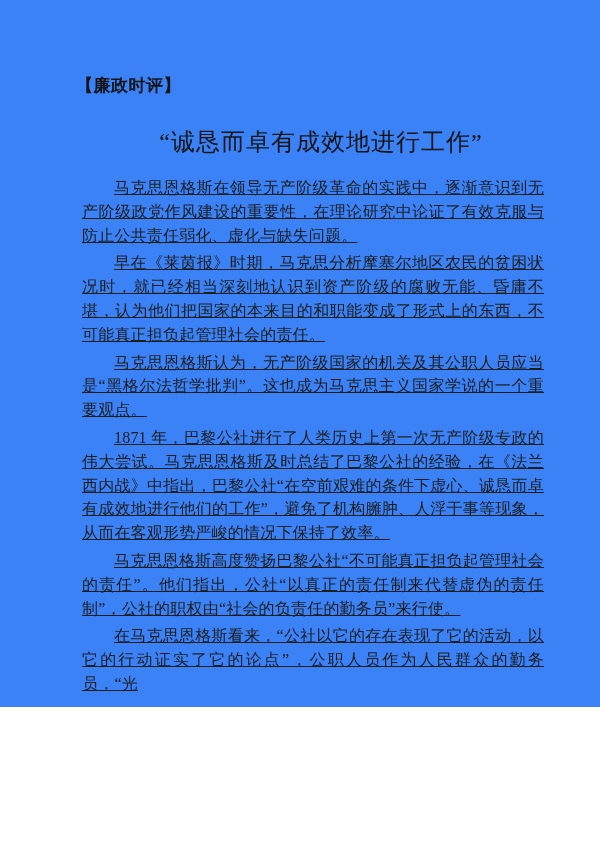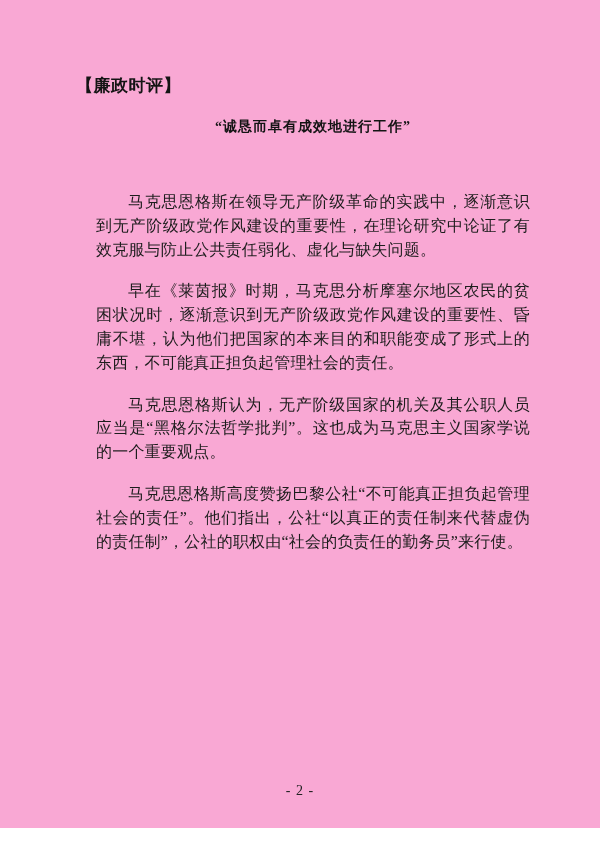--- a/index.html
+++ b/index.html
@@ -3,63 +3,64 @@
 <meta charset="utf-8">
 <style>
   html, body {
     margin: 0;
     padding: 0;
     background: #ffffff;
   }
   .page {
     position: relative;
     width: 600px;
-    height: 828px;
-    background: #f9a8d4;
+    height: 707px;
+    background: #3b82f6;
     overflow: hidden;
     font-family: "Liberation Serif", "DejaVu Serif", serif;
     color: #1d1d1d;
   }
   .category {
     position: absolute;
     top: 74px;
     left: 76px;
     font-size: 17px;
     font-weight: bold;
     color: #141414;
     letter-spacing: 0.5px;
     white-space: nowrap;
   }
   .title {
     position: absolute;
     top: 118px;
     left: 78px;
     width: 470px;
-    margin: 0;
+    margin: 8px;
     text-align: center;
-    font-size: 14px;
-    font-weight: bold;
+    font-size: 24px;
+    font-weight: normal;
     color: #141414;
     letter-spacing: 1px;
   }
   .content {
     position: absolute;
     top: 172px;
     left: 78px;
     width: 470px;
     font-size: 16px;
     line-height: 23.8px;
     text-align: justify;
     text-justify: inter-character;
   }
   .content p {
-    margin: 18px;
+    margin: 4px;
     padding: 0;
     text-indent: 2em;
     letter-spacing: 0.2px;
+    text-decoration: underline;
   }
   .footer {
     position: absolute;
     top: 783px;
     left: 0;
     width: 600px;
     text-align: center;
     font-size: 14px;
     color: #222222;
     letter-spacing: 1px;
@@ -68,19 +69,21 @@
 </head>
 <body>
 
 <div class="page">
   <div class="category">【廉政时评】</div>
 
   <h1 class="title">“诚恳而卓有成效地进行工作”</h1>
 
   <div class="content">
     <p>马克思恩格斯在领导无产阶级革命的实践中，逐渐意识到无产阶级政党作风建设的重要性，在理论研究中论证了有效克服与防止公共责任弱化、虚化与缺失问题。</p>
-    <p>早在《莱茵报》时期，马克思分析摩塞尔地区农民的贫困状况时，逐渐意识到无产阶级政党作风建设的重要性、昏庸不堪，认为他们把国家的本来目的和职能变成了形式上的东西，不可能真正担负起管理社会的责任。</p>
+    <p>早在《莱茵报》时期，马克思分析摩塞尔地区农民的贫困状况时，就已经相当深刻地认识到资产阶级的腐败无能、昏庸不堪，认为他们把国家的本来目的和职能变成了形式上的东西，不可能真正担负起管理社会的责任。</p>
     <p>马克思恩格斯认为，无产阶级国家的机关及其公职人员应当是“黑格尔法哲学批判”。这也成为马克思主义国家学说的一个重要观点。</p>
+    <p>1871 年，巴黎公社进行了人类历史上第一次无产阶级专政的伟大尝试。马克思恩格斯及时总结了巴黎公社的经验，在《法兰西内战》中指出，巴黎公社“在空前艰难的条件下虚心、诚恳而卓有成效地进行他们的工作”，避免了机构臃肿、人浮于事等现象，从而在客观形势严峻的情况下保持了效率。</p>
     <p>马克思恩格斯高度赞扬巴黎公社“不可能真正担负起管理社会的责任”。他们指出，公社“以真正的责任制来代替虚伪的责任制”，公社的职权由“社会的负责任的勤务员”来行使。</p>
+    <p>在马克思恩格斯看来，“公社以它的存在表现了它的活动，以它的行动证实了它的论点”，公职人员作为人民群众的勤务员，“光</p>
   </div>
 
   <div class="footer">- 2 -</div>
 </div>
 
 </body></html>

